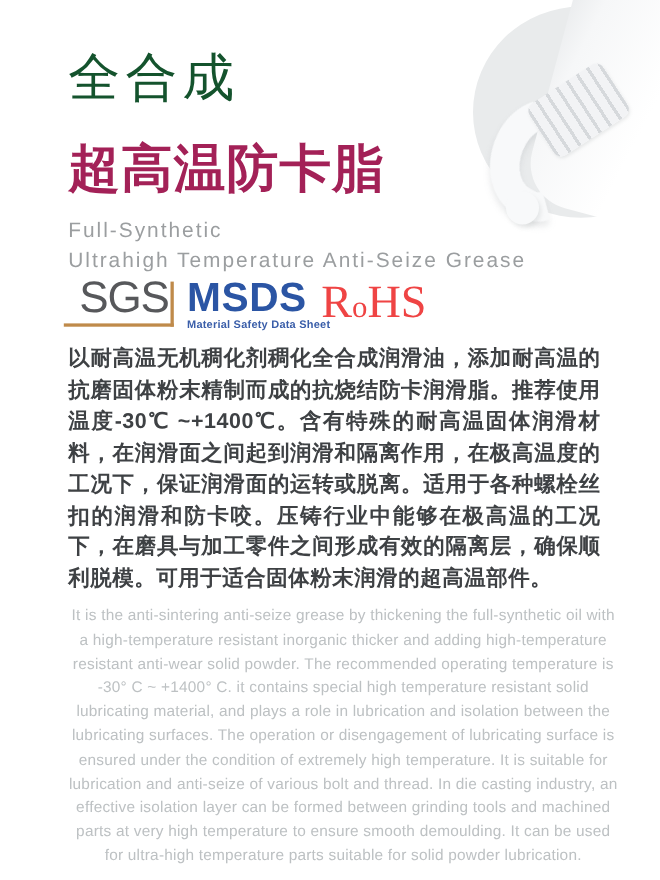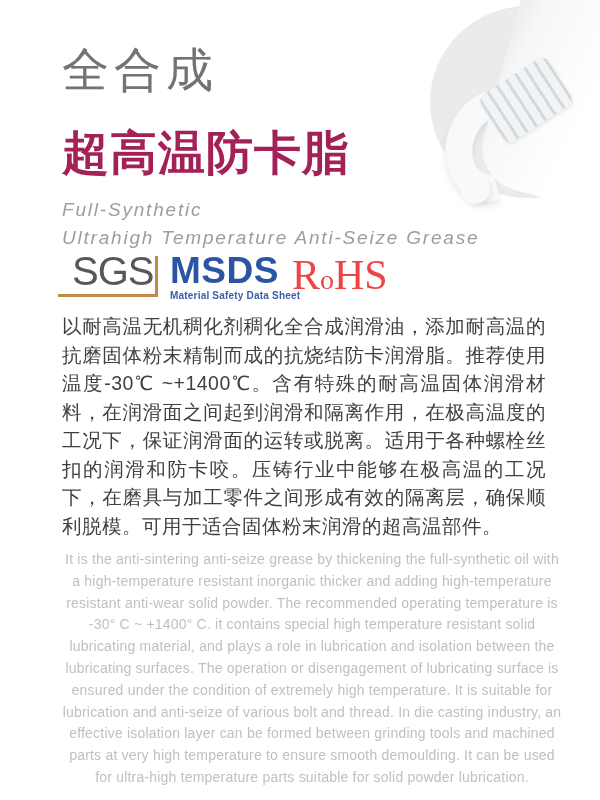--- a/index.html
+++ b/index.html
@@ -40,29 +40,29 @@
     transform:rotate(-33deg);
     border-radius:8px;
     background:repeating-linear-gradient(90deg,#d6d9dc 0 3px,#f2f3f5 3px 11px);
     box-shadow:0 2px 3px rgba(120,125,130,0.15);
   }
 
   
   .header { position:absolute; left:62px; top:42px; }
   .title-cn-1 {
     font-size:47px; line-height:56px; font-weight:500;
-    letter-spacing:5px; color:#737373;
+    letter-spacing:5px; color:#14532d;
   }
   .title-cn-2 {
     font-size:47px; line-height:54px; font-weight:800;
     letter-spacing:1px; color:#a32157;margin-top:28px;
   }
   .subtitle { margin-top:16px; }
   .subtitle div {
-    font-style:italic; font-size:19px; line-height:28px;
+    font-size:19px; line-height:28px;
     letter-spacing:1.8px; color:#9b9ea0;
   }
 
   
   .certs { position:absolute; left:58px; top:250px; width:420px; height:60px; }
   .cert-sgs { position:absolute; left:0; top:2px; padding:0 5px 7px 14px; }
   .sgs-text {
     font-size:40px; line-height:38px; font-weight:400;
     letter-spacing:-1px; color:#57585b;
   }
@@ -81,21 +81,21 @@
     position:absolute; left:234px; top:6px;
     font-family:"Liberation Serif", serif; color:#ef4444;
   }
   .rohs-cap { font-size:42px; line-height:38px; }
   .rohs-small { font-size:28px; line-height:38px; }
 
   
   .desc-cn {
     position:absolute; left:62px; top:312px; width:484px;
     font-size:19.5px; line-height:28.5px; letter-spacing:0.5px;
-    font-weight:400; color:#3e4144; text-align:justify;
+    font-weight:700; color:#3e4144; text-align:justify;
   }
   .desc-en {
     position:absolute; left:62px; top:549px; width:500px;
     font-size:14px; line-height:21.8px; letter-spacing:0.2px;
     color:#bdc1c3; text-align:center;
   }
 </style>
 </head>
 <body>
 

